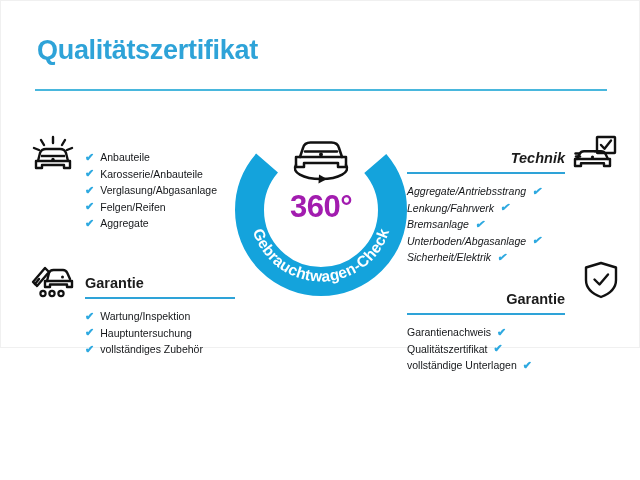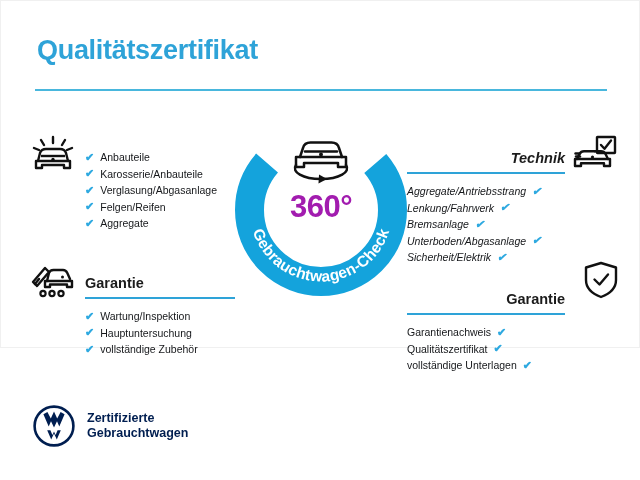--- a/index.html
+++ b/index.html
@@ -180,21 +180,21 @@
       <div class="item">
         <span class="chk">✔</span>
         <span>Wartung/Inspektion</span>
       </div>
       <div class="item">
         <span class="chk">✔</span>
         <span>Hauptuntersuchung</span>
       </div>
       <div class="item">
         <span class="chk">✔</span>
-        <span>vollständige Zubehör</span>
+        <span>vollständiges Zubehör</span>
       </div>
     </div>
   </div>
 
   <div class="sect-icon" id="icon-technik">
     <svg viewBox="0 0 48 40" width="48" height="40">
       <g stroke="#111" stroke-width="2.4" fill="none" stroke-linejoin="round" stroke-linecap="round">
         <rect x="26" y="2" width="18" height="16" rx="0.5"></rect>
         <polyline points="30,10 33.5,13.8 40,5.5"></polyline>
         <path d="M6 24 L8.5 19 C9.5 17 11 16.3 13 16.3 L24 16.3"></path>
@@ -287,26 +287,14 @@
         <circle cx="0" cy="-6.5" r="2" fill="#111"></circle>
         <g stroke="#111" stroke-width="2.5" fill="none" stroke-linecap="round">
           <path d="M-25 4 C-30 11 -18 18 0 18 C18 18 30 11 25 4"></path>
         </g>
         <path d="M-2 13.5 L6 18 L-2.5 22.5" fill="#111"></path>
       </g>
     </svg>
     <div id="badge-360">360°</div>
   </div>
 
-  <div id="footer">
-    <svg id="vw-mark" viewBox="0 0 42 42">
-      <circle cx="21" cy="21" r="19.4" fill="none" stroke="#001e50" stroke-width="2.6"></circle>
-      <path d="M21 6.6 L24.2 13.6 L27.6 6.9
-               L31.6 9.2 L26.3 21.5 L24.0 16.2 L21 22.6 L18.0 16.2 L15.7 21.5 L10.4 9.2 L14.4 6.9 L17.8 13.6 Z
-               M14.2 25.2 L18.2 34.4 L21 28.4 L23.8 34.4 L27.8 25.2 L24.6 25.2 L22.6 30.0 L21 26.4 L19.4 30.0 L17.4 25.2 Z" fill="#001e50"></path>
-    </svg>
-    <div id="footer-text">
-      <div>Zertifizierte</div>
-      <div>Gebrauchtwagen</div>
-    </div>
-  </div>
 
 </div>
 
 </body></html>

